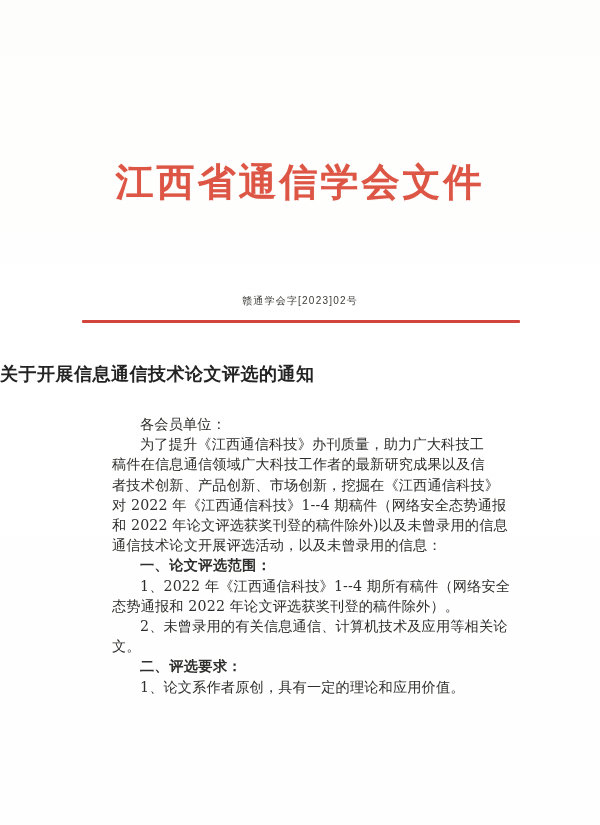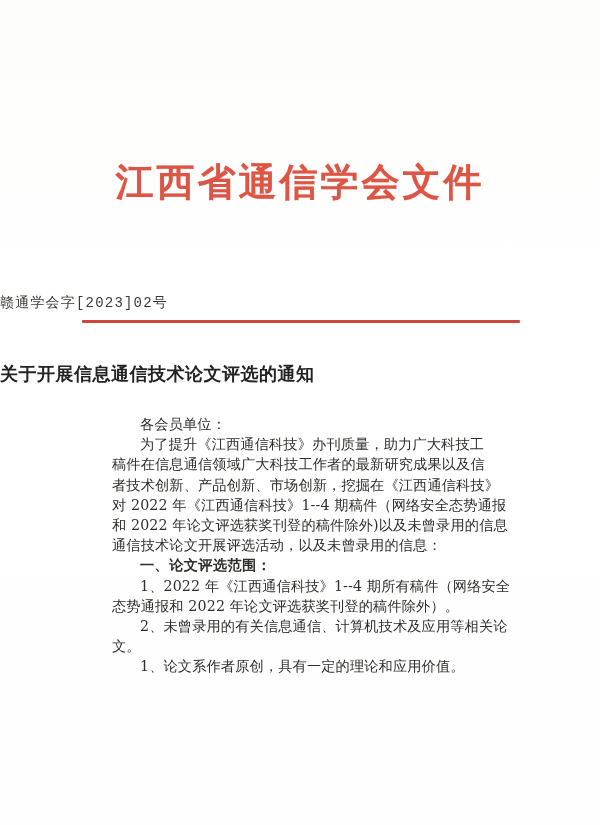--- a/index.html
+++ b/index.html
@@ -45,22 +45,23 @@
     color: #dd5544;
     text-shadow: 0 0 1px rgba(221,85,68,0.35);
     white-space: nowrap;
   }
 
   .doc-number {
     position: absolute;
     left: 0;
     right: 0;
     top: 294px;
-    font-family: Liberation Mono, monospace;
-    font-size: 14px;
+    text-align: center;
+    font-family: Liberation Sans, sans-serif;
+    font-size: 10px;
     letter-spacing: 1.2px;
     color: #3a3a38;
   }
 
   .red-rule {
     position: absolute;
     left: 82px;
     width: 438px;
     top: 320px;
     height: 2.5px;
@@ -125,16 +126,17 @@
       <p>稿件在信息通信领域广大科技工作者的最新研究成果以及信</p>
       <p>者技术创新、产品创新、市场创新，挖掘在《江西通信科技》</p>
       <p>对 2022 年《江西通信科技》1--4 期稿件（网络安全态势通报</p>
       <p>和 2022 年论文评选获奖刊登的稿件除外)以及未曾录用的信息</p>
       <p>通信技术论文开展评选活动，以及未曾录用的信息：</p>
       <p class="bold indent" style="text-indent: 28px;">一、论文评选范围：</p>
       <p class="indent" style="text-indent: 28px;">1、2022 年《江西通信科技》1--4 期所有稿件（网络安全</p>
       <p>态势通报和 2022 年论文评选获奖刊登的稿件除外）。</p>
       <p class="indent" style="text-indent: 28px;">2、未曾录用的有关信息通信、计算机技术及应用等相关论</p>
       <p>文。</p>
+      <p class="bold indent" style="text-indent: 28px;">二、评选要求：</p>
       <p class="indent" style="text-indent: 28px;">1、论文系作者原创，具有一定的理论和应用价值。</p>
     </div>
 
 </div>
 
 </body></html>

